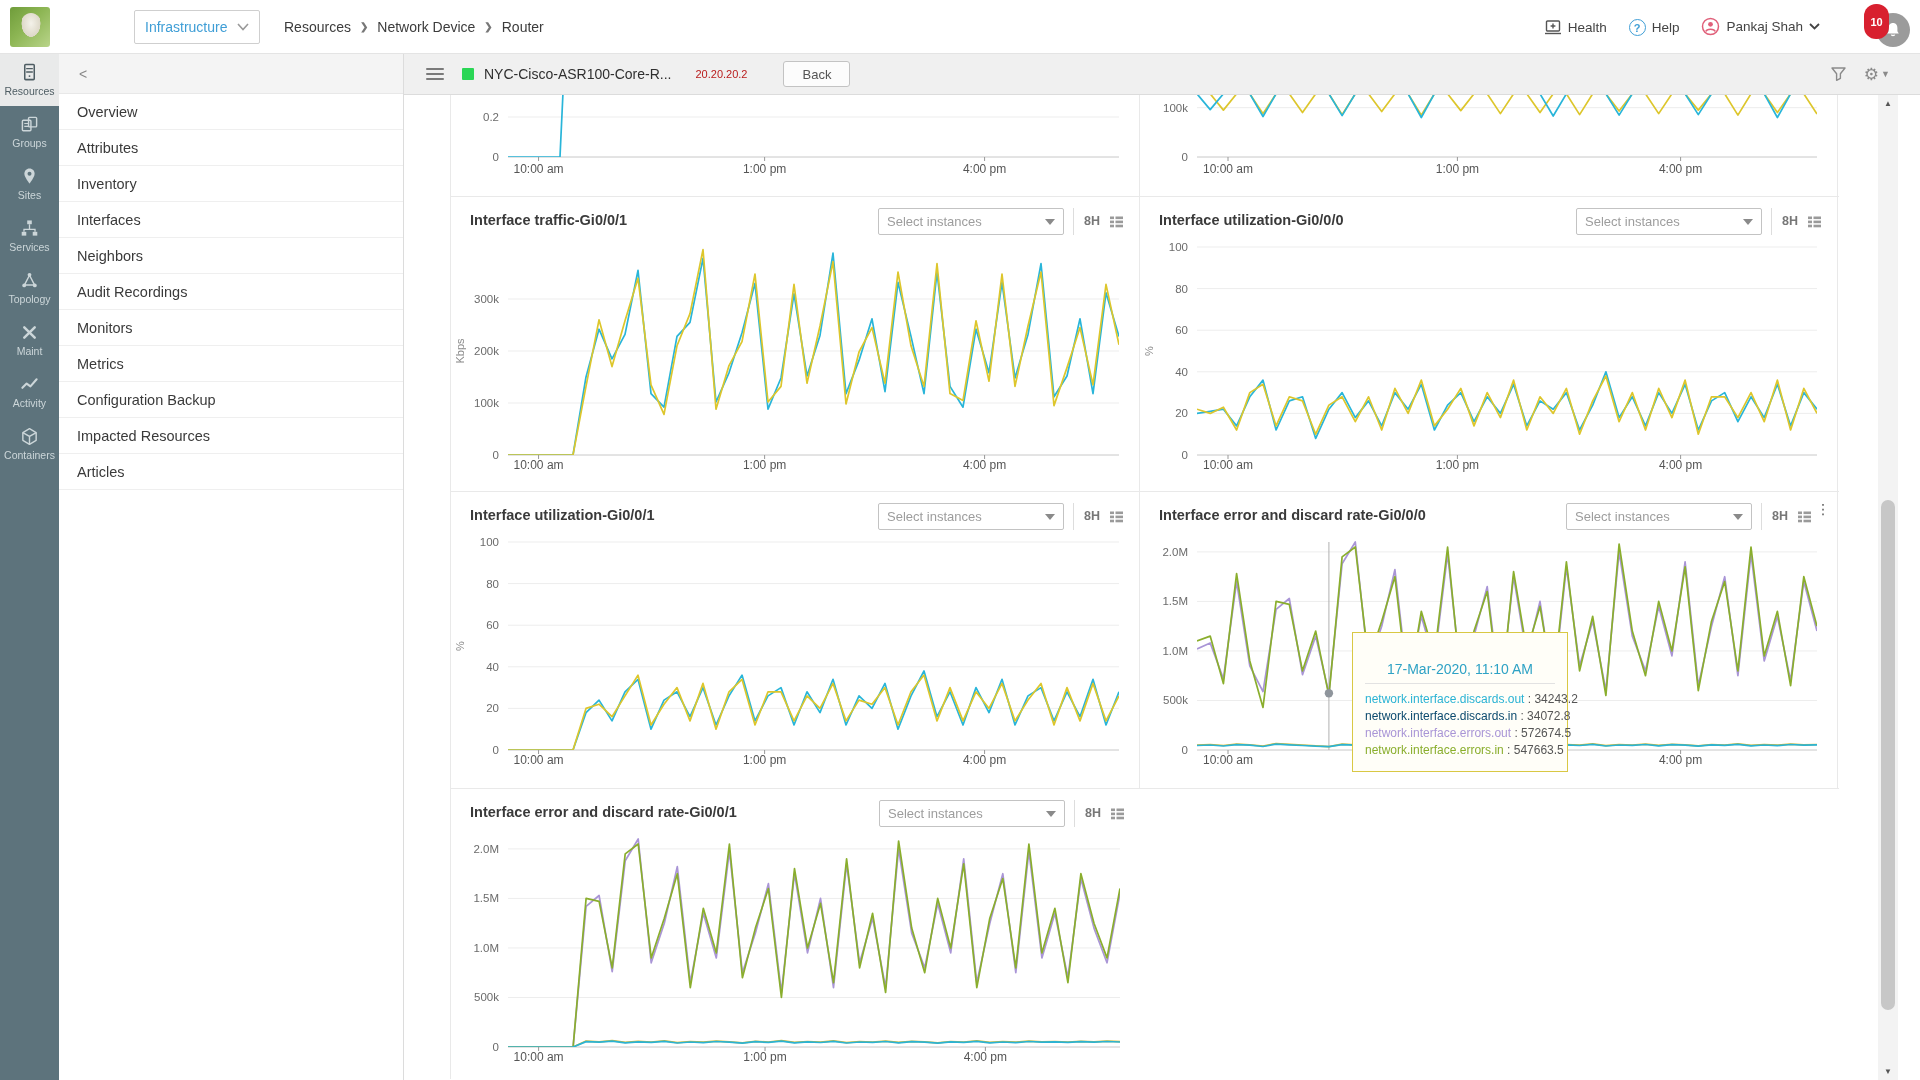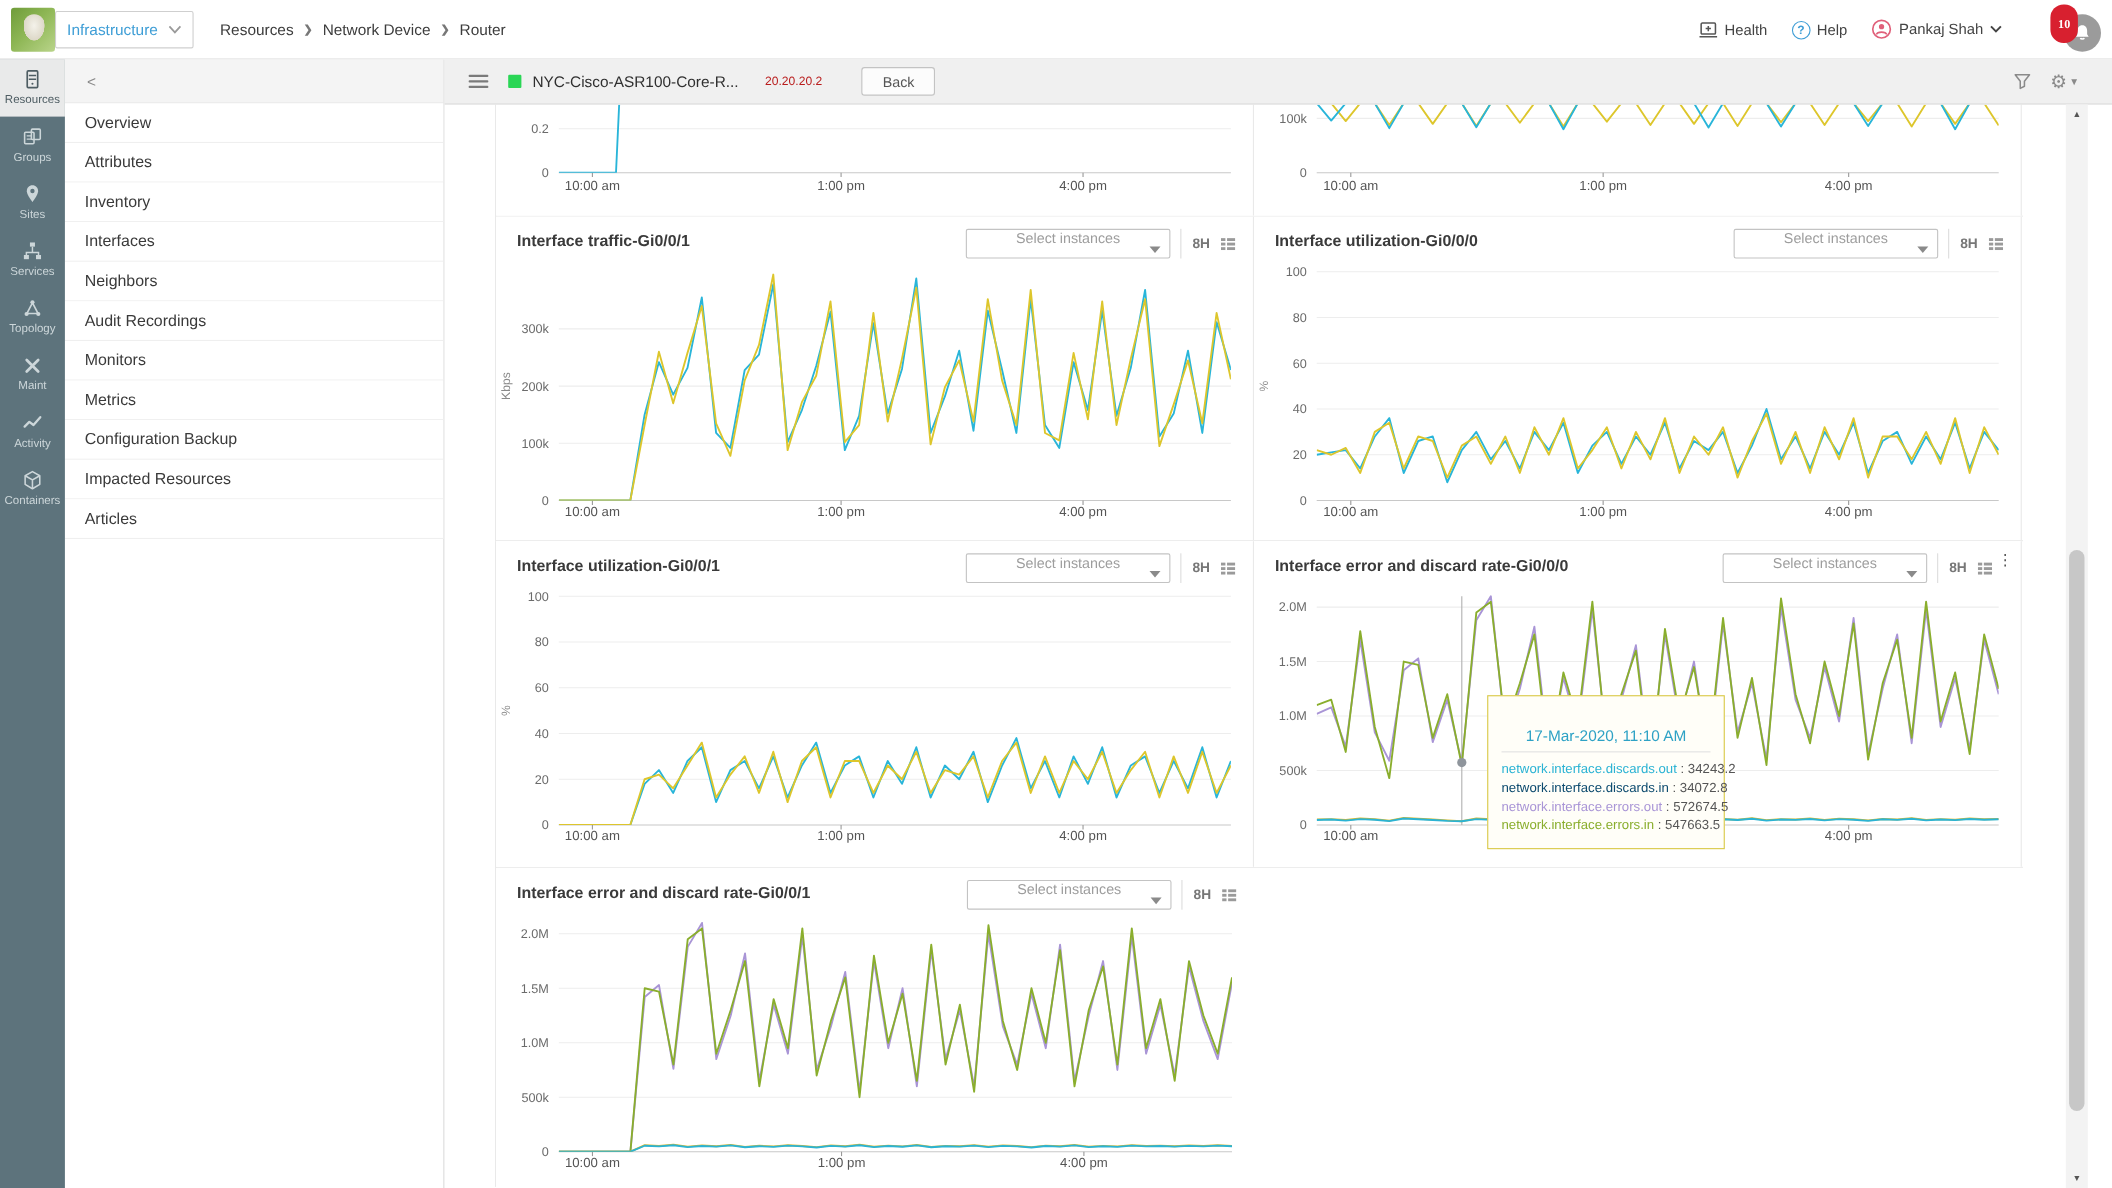--- a/index.html
+++ b/index.html
@@ -6,37 +6,37 @@
   html,body { width:1920px; height:1080px; overflow:hidden; background:#fff;
     font-family:"Liberation Sans", sans-serif; color:#333; }
 
   
   .topbar { position:absolute; left:0; top:0; width:1920px; height:54px; background:#fff;
     border-bottom:1px solid #e4e4e4; display:flex; align-items:center; z-index:30; }
   .logo { width:40px; height:40px; margin-left:10px; border-radius:3px; overflow:hidden;
     background:linear-gradient(135deg,#6f9c3a 0%,#8db654 45%,#b9d48a 100%); position:relative; }
   .logo::after { content:""; position:absolute; left:10px; top:6px; width:22px; height:26px;
     background:radial-gradient(ellipse at 50% 40%, #f4f2ea 0%, #ddd8c8 60%, transparent 62%); border-radius:50%; }
-  .app-select { width:126px; height:34px; border:1px solid #cfcfcf; border-radius:2px;
+  .app-select { margin-left:84px; width:126px; height:34px; border:1px solid #cfcfcf; border-radius:2px;
     background:#fff; display:flex; align-items:center; padding:0 10px; cursor:pointer; }
   .app-select .lbl { color:#3f9ed6; font-size:14px; }
   .app-select svg { margin-left:auto; }
   .breadcrumb { margin-left:24px; display:flex; align-items:center; gap:9px; font-size:14px; color:#3c3c3c; }
   .crumb { cursor:pointer; }
   .crumb-sep { color:#777; font-size:10px; font-weight:bold; }
   .top-right { margin-left:auto; display:flex; align-items:flex-end; gap:22px; margin-right:100px; }
   .tr-item { display:flex; align-items:center; gap:6px; font-size:13.5px; color:#444; cursor:pointer; }
   .help-circ { width:17px; height:17px; border:1.5px solid #3f9ed6; border-radius:50%; color:#3f9ed6;
     font-size:11px; font-weight:bold; display:flex; align-items:center; justify-content:center; }
   .bell-wrap { position:absolute; right:10px; top:13px; width:34px; height:34px; z-index:31; }
   .bell-circle { width:34px; height:34px; border-radius:50%; background:#9b9b9b; display:flex;
     align-items:center; justify-content:center; cursor:pointer; }
   .badge { position:absolute; left:-12px; top:-9px; min-width:25px; height:35px; border-radius:12px;
     background:#d8202f; color:#fff; font-size:11px; font-weight:bold; display:flex; align-items:center;
-    justify-content:center; padding:0 6px;font-family:Liberation Serif, serif; }
+    justify-content:center; padding:0 6px; }
 
   
   .rail { position:absolute; left:0; top:54px; width:59px; height:1026px; background:#5d737c; z-index:20; }
   .rail-item { height:52px; display:flex; flex-direction:column; align-items:center; justify-content:center;
     gap:3px; color:#ccd6d9; font-size:10.5px; cursor:pointer; }
   .rail-item.active { background:#e9eaea; color:#4e5d63; }
   .rail-item svg { width:19px; height:19px; }
 
   
   .nav { position:absolute; left:59px; top:54px; width:345px; height:1026px; background:#fff;
@@ -66,21 +66,21 @@
   .crow { display:flex; border-left:1px solid #e9e9e9; }
   .crow.bordered { border-bottom:1px solid #e9e9e9; }
   .card { position:relative; background:#fff; }
   .card.l { width:689px; }
   .card.rb { border-right:1px solid #e9e9e9; }
   .card.r { width:698px; }
   .h101 { height:101px; } .h294 { height:294px; } .h296 { height:296px; } .h290 { height:290px; }
   .chart-title { position:absolute; left:19px; top:15px; font-size:14.5px; font-weight:700; color:#3a3a3a; z-index:3; }
   .chart-controls { position:absolute; top:11px; right:16px; display:flex; align-items:center; z-index:3; }
   .select-box { width:186px; height:27px; border:1px solid #c3c3c3; border-radius:2px; background:#fff;
-    display:flex; align-items:center; padding:0 8px; cursor:pointer;flex-direction:column; }
+    display:flex; align-items:center; padding:0 8px; cursor:pointer; }
   .select-box .ph { color:#9d9d9d; font-size:13px; }
   .select-caret { margin-left:auto; width:0; height:0; border-left:5px solid transparent;
     border-right:5px solid transparent; border-top:6px solid #8a8a8a; }
   .range-label { border-left:1px solid #ddd; margin-left:9px; padding:0 10px; font-size:12.5px;
     color:#777; line-height:27px; cursor:pointer;font-weight:bold; }
   .view-icon { cursor:pointer; display:flex; align-items:center; }
   .dots-menu { position:absolute; right:7px; top:11px; color:#555; font-size:14px; z-index:4;
     cursor:pointer; letter-spacing:0; line-height:13px; }
   .chart-plot { position:absolute; left:0; top:0; width:100%; height:100%; z-index:1; }
   .chart-plot svg { display:block; }

